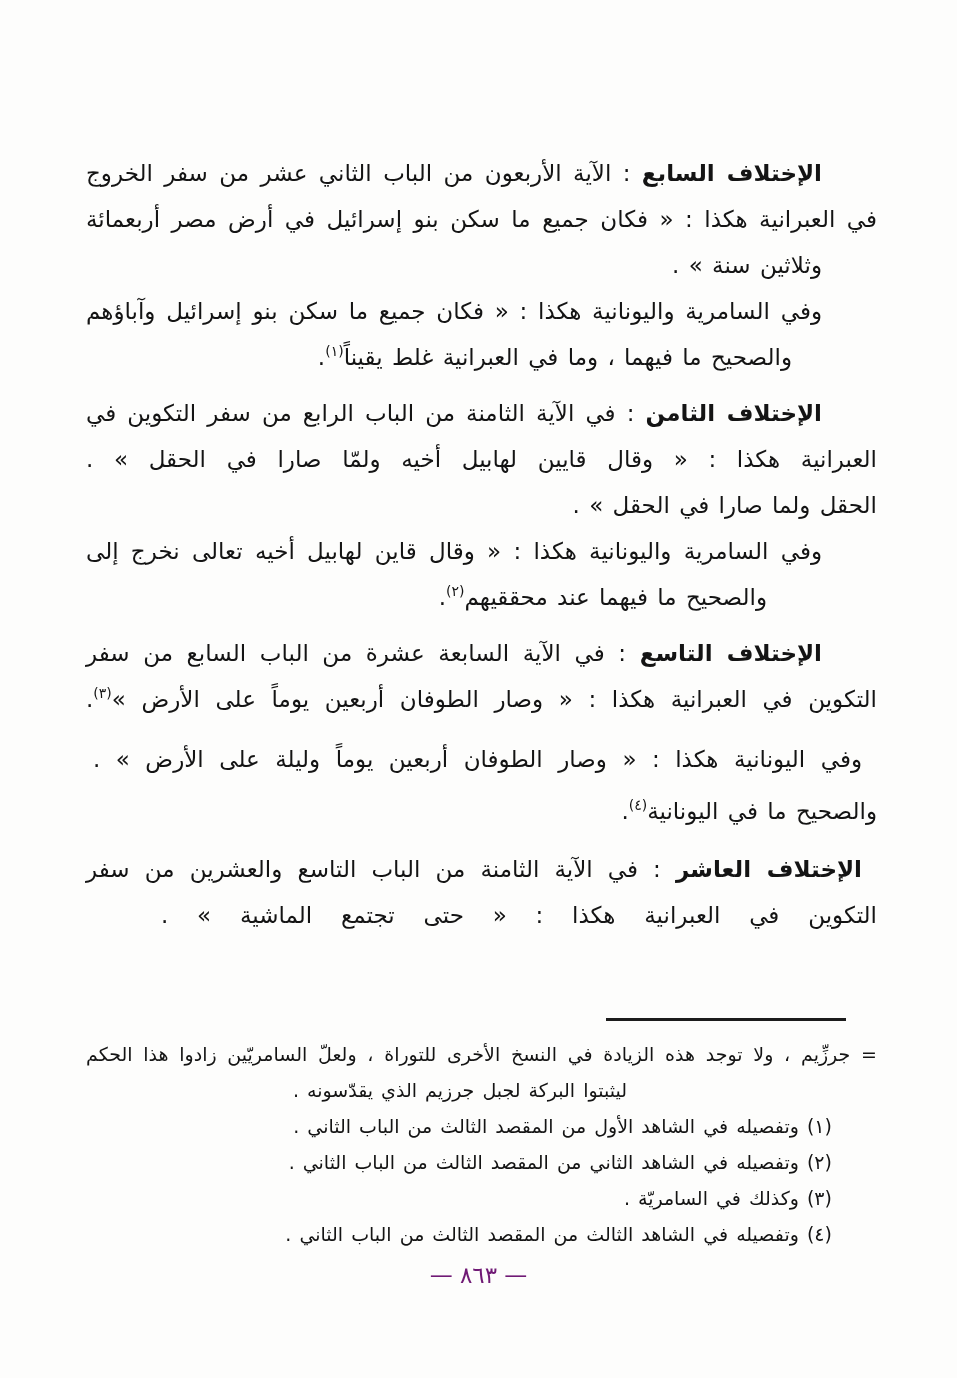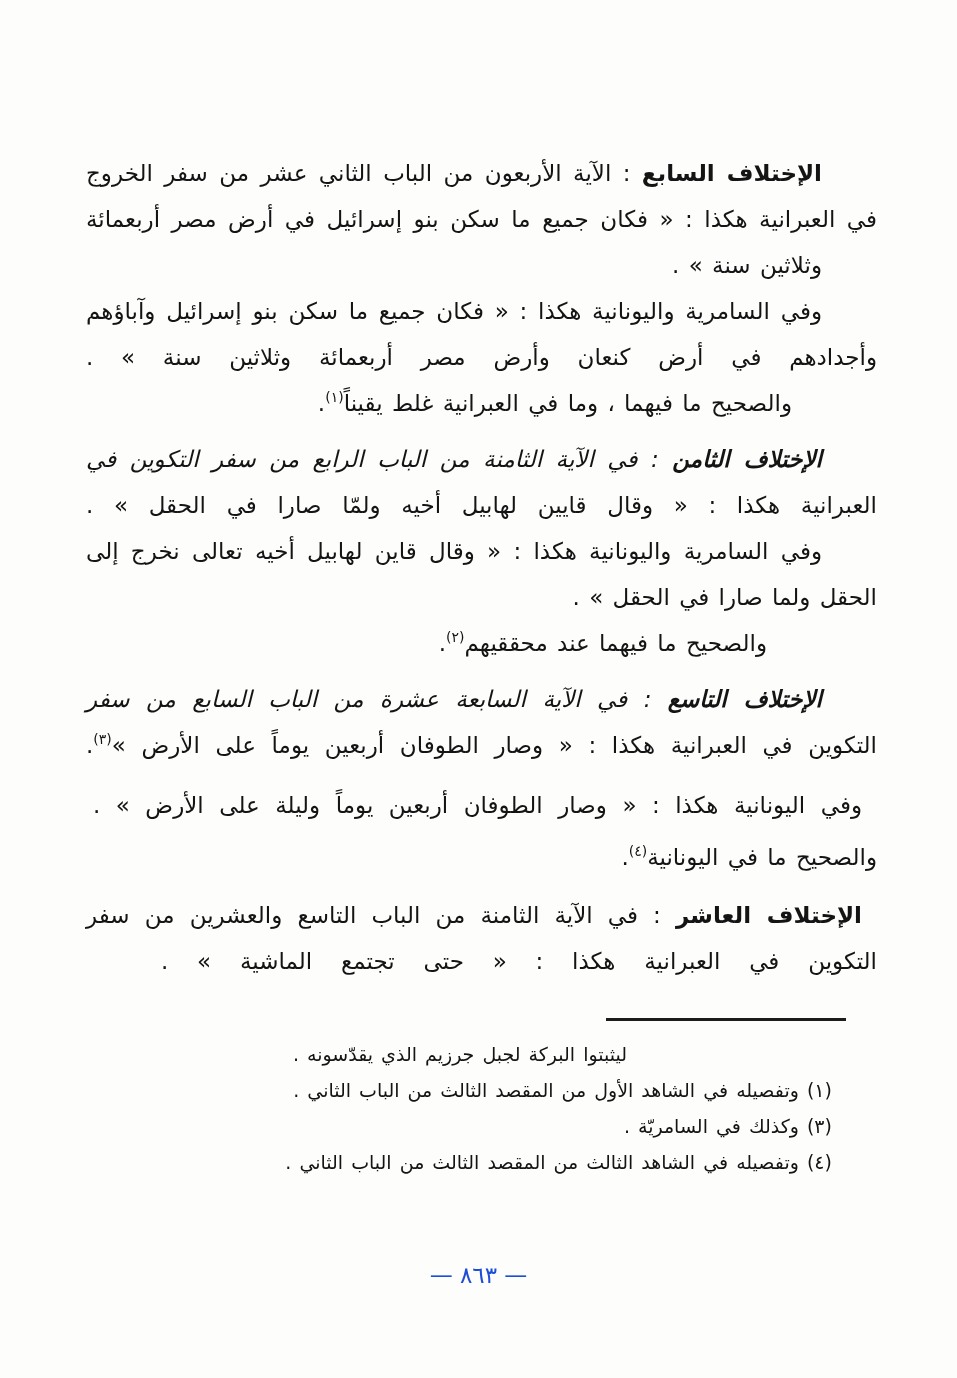--- a/index.html
+++ b/index.html
@@ -30,21 +30,21 @@
   
   .r{text-align:right;}
   
   .ind55{padding-right:55px;}
   .ind85{padding-right:85px;}
   .ind110{padding-right:110px;text-align:right;}
   .ind15{padding-right:15px;}
   .pl75{padding-left:75px;}
   
   .g6{margin-top:6px;text-align:right;}
-  .g10{margin-top:10px;font-style:italic;}
+  .g10{margin-top:10px;}
   .g12{margin-top:12px;}
   .g14{margin-top:14px;margin-left:7px;}
   .hd{font-weight:bold;}
   .sup{
     font-size:14px;
     vertical-align:super;
     line-height:0;
   }
   
   .fn-rule{
@@ -65,70 +65,71 @@
   .fr250{padding-right:250px;}
   .fr45{padding-right:45px;}
   
   .pagenum{
     position:absolute;
     top:1262px;left:0;right:0;
     text-align:center;
     direction:rtl;
     font-size:23px;
     letter-spacing:2px;
-    color:#1d4ed8;
+    color:#701a75;
   }
 </style>
 </head>
 <body>
 
 <div class="page">
 
   <main class="body-text">
 
     <div class="bl j ind55"><b class="hd">الإختلاف السابع</b><span> : الآية الأربعون من الباب الثاني عشر من سفر الخروج</span></div>
 
     <div class="bl j"><span>في العبرانية هكذا : « فكان جميع ما سكن بنو إسرائيل في أرض مصر أربعمائة</span></div>
 
     <div class="bl r ind55"><span>وثلاثين سنة » .</span></div>
 
     <div class="bl j ind55"><span>وفي السامرية واليونانية هكذا : « فكان جميع ما سكن بنو إسرائيل وآباؤهم</span></div>
 
-    <div class="bl j"><span>وأجدادهم في أرض كنعان وأرض مصر أربعمائة وثلاثين سنة » .</span></div>
 
     <div class="bl r ind85"><span>والصحيح ما فيهما ، وما في العبرانية غلط يقيناً</span><sup class="sup">(١)</sup><span>.</span></div>
 
     <div class="bl j ind55 g10"><b class="hd">الإختلاف الثامن</b><span> : في الآية الثامنة من الباب الرابع من سفر التكوين في</span></div>
 
     <div class="bl j"><span>العبرانية هكذا : « وقال قايين لهابيل أخيه ولمّا صارا في الحقل » .</span></div>
 
+    <div class="bl r"><span>الحقل ولما صارا في الحقل » .</span></div>
+
     <div class="bl j ind55"><span>وفي السامرية واليونانية هكذا : « وقال قاين لهابيل أخيه تعالى نخرج إلى</span></div>
-
-    <div class="bl r"><span>الحقل ولما صارا في الحقل » .</span></div>
 
     <div class="bl r ind110"><span>والصحيح ما فيهما عند محققيهم</span><sup class="sup">(٢)</sup><span>.</span></div>
 
     <div class="bl j ind55 g10"><b class="hd">الإختلاف التاسع</b><span> : في الآية السابعة عشرة من الباب السابع من سفر</span></div>
 
     <div class="bl j"><span>التكوين في العبرانية هكذا : « وصار الطوفان أربعين يوماً على الأرض »</span><sup class="sup">(٣)</sup><span>.</span></div>
 
     <div class="bl j ind15 g14"><span>وفي اليونانية هكذا : « وصار الطوفان أربعين يوماً وليلة على الأرض » .</span></div>
 
     <div class="bl r g6"><span>والصحيح ما في اليونانية</span><sup class="sup">(٤)</sup><span>.</span></div>
 
     <div class="bl j ind15 g12"><b class="hd">الإختلاف العاشر</b><span> : في الآية الثامنة من الباب التاسع والعشرين من سفر</span></div>
 
     <div class="bl j pl75"><span>التكوين في العبرانية هكذا : « حتى تجتمع الماشية » .</span></div>
 
   </main>
 
   <div class="fn-rule"></div>
 
   <section class="footnotes">
+    <div class="fl j">= جرزِّيم ، ولا توجد هذه الزيادة في النسخ الأخرى للتوراة ، ولعلّ السامريّين زادوا هذا الحكم</div>
     <div class="fl r fr250">ليثبتوا البركة لجبل جرزيم الذي يقدّسونه .</div>
     <div class="fl r fr45">(١) وتفصيله في الشاهد الأول من المقصد الثالث من الباب الثاني .</div>
+    <div class="fl r fr45">(٢) وتفصيله في الشاهد الثاني من المقصد الثالث من الباب الثاني .</div>
     <div class="fl r fr45">(٣) وكذلك في السامريّة .</div>
     <div class="fl r fr45">(٤) وتفصيله في الشاهد الثالث من المقصد الثالث من الباب الثاني .</div>
   </section>
 
   <footer class="pagenum">— ٨٦٣ —</footer>
 
 </div>
 
 </body></html>

